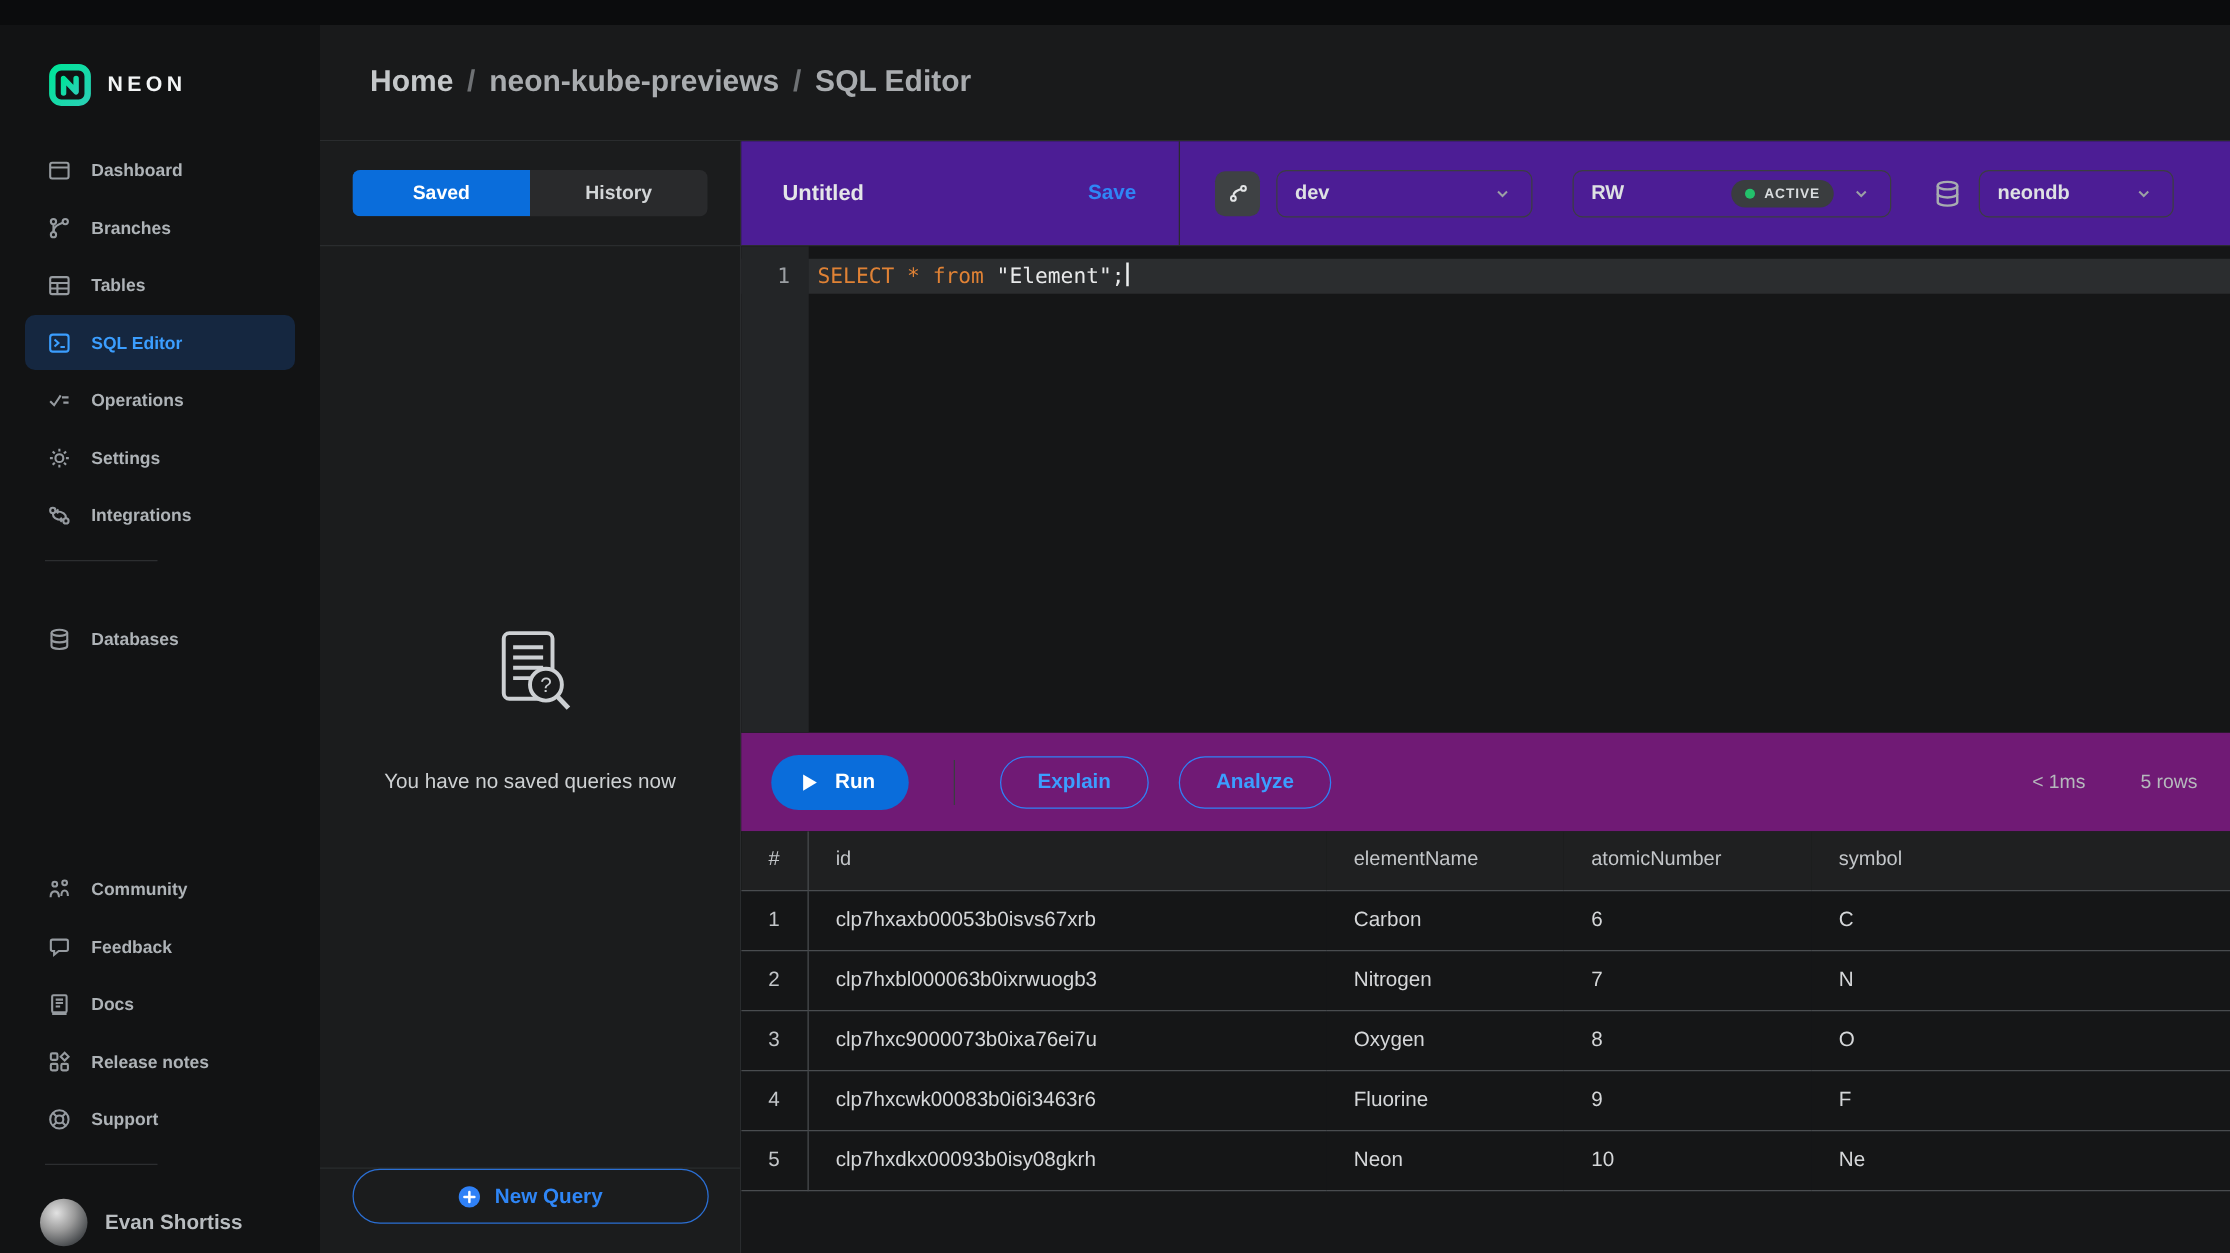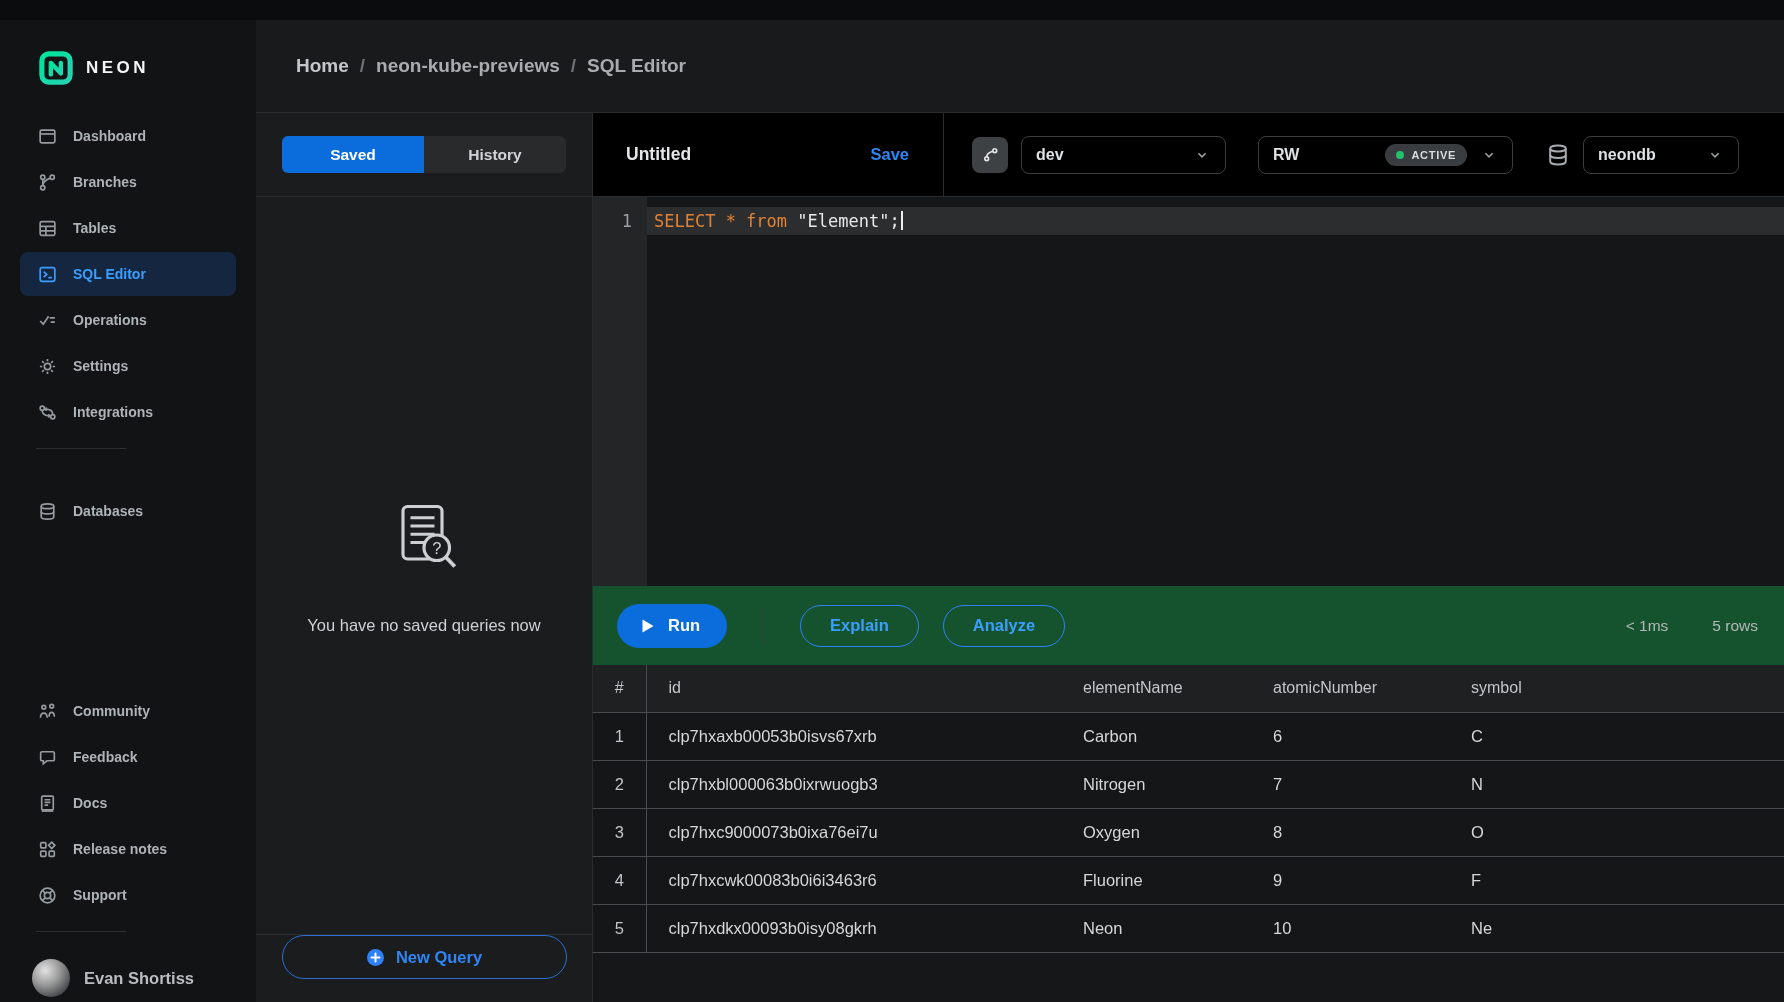--- a/index.html
+++ b/index.html
@@ -21,42 +21,42 @@
   .nav li.active .lbl { color:#3b9eff; }
   .side-divider { height:1px; background:#2c2e30; margin:12px 20px 12px 36px; width:90px; }
   .spacer { flex:1; }
   .user-row { display:flex; align-items:center; gap:14px; margin:12px 20px 22px 20px; padding:0 10px 0 12px; height:44px; cursor:pointer; }
   .avatar { width:38px; height:38px; border-radius:50%; background:radial-gradient(circle at 35% 30%, #e2e2e2 0%, #9a9a9a 40%, #4a4d50 75%, #2d2f31 100%); flex:none; }
   .user-name { color:#b9bdc0; font-weight:600; font-size:16.5px; }
 
   
   .content { flex:1; display:flex; flex-direction:column; min-width:0; }
   .topbar { height:93px; flex:none; background:#191a1b; border-bottom:1px solid #2a2c2e; display:flex; align-items:center; padding:0 40px; }
-  .crumbs { display:flex; align-items:center; gap:11px; font-size:19px; font-weight:700; }
+  .crumbs { display:flex; align-items:center; gap:11px; font-size:24px; font-weight:700; }
   .crumb-home { color:#c4c7c9; cursor:pointer; }
   .crumb-sep { color:#6f7275; font-weight:600; }
   .crumb-link { color:#a9acaf; cursor:pointer; }
   .crumb-current { color:#a9acaf; }
 
   .workspace { flex:1; display:flex; min-height:0; }
 
   
   .queries-panel { width:337px; flex:none; background:#1b1c1d; border-right:1px solid #2a2c2e; display:flex; flex-direction:column; }
   .panel-header { height:84px; flex:none; border-bottom:1px solid #2a2c2e; display:flex; align-items:center; padding:0 26px; }
   .segmented { display:flex; width:100%; height:37px; border-radius:6px; overflow:hidden; background:#292a2c; }
   .segment { flex:1; display:flex; align-items:center; justify-content:center; font-size:15.5px; font-weight:600; color:#d2d5d7; cursor:pointer; }
   .segment.active { background:#0a6ddb; color:#ffffff; }
   .empty-state { flex:1; display:flex; flex-direction:column; align-items:center; justify-content:center; gap:36px; }
   .empty-msg { color:#ced1d3; font-size:16.5px; }
   .panel-footer { height:88px; flex:none; border-top:1px solid #2a2c2e; display:flex; align-items:flex-start; justify-content:center; }
   .new-query-btn { width:285px; height:44px; border-radius:22px; border:1px solid #2b6fd4; background:transparent; display:flex; align-items:center; justify-content:center; gap:11px; color:#2f86f6; font-weight:700; font-size:16.5px; cursor:pointer; font-family:inherit; }
 
   
   .main { flex:1; display:flex; flex-direction:column; min-width:0; background:#161718; }
-  .editor-header { height:84px; flex:none; background:#000000; border-bottom:1px solid #2a2c2e; display:flex; align-items:center; }
+  .editor-header { height:84px; flex:none; background:#4c1d95; border-bottom:1px solid #2a2c2e; display:flex; align-items:center; }
   .title-zone { width:351px; height:100%; flex:none; display:flex; align-items:center; justify-content:space-between; padding:0 34px 0 33px; border-right:1px solid #2a2c2e; }
   .query-title { color:#e4e6e8; font-size:17.5px; font-weight:600; }
   .save-link { color:#2f86f6; font-size:16.5px; font-weight:700; cursor:pointer; background:none; border:none; font-family:inherit; }
   .branch-chip { width:36px; height:36px; border-radius:8px; background:#3e4144; margin-left:28px; display:flex; align-items:center; justify-content:center; color:#e3e5e7; cursor:pointer; flex:none; }
   .select { height:38px; border:1px solid #3b3e41; border-radius:8px; display:flex; align-items:center; padding:0 14px; color:#dee1e3; font-size:16px; font-weight:600; cursor:pointer; background:transparent; }
   .select .chev { color:#9ba0a5; display:flex; }
   .sel-branch { width:205px; margin-left:13px; justify-content:space-between; }
   .sel-compute { width:255px; margin-left:32px; }
   .sel-db { width:156px; margin-left:12px; justify-content:space-between; }
   .active-pill { margin-left:auto; height:22px; border-radius:11px; background:#3a3d3f; display:flex; align-items:center; gap:7px; padding:0 11px; }
@@ -68,21 +68,21 @@
   .code-editor { height:389px; flex:none; background:#151617; display:flex; position:relative; font-family:"DejaVu Sans Mono",monospace; font-size:17px; }
   .gutter { width:54px; flex:none; background:#232527; padding-top:10px; position:relative; z-index:1; }
   .gutter .ln { display:block; text-align:right; padding-right:15px; line-height:28px; color:#9b9fa3; }
   .active-line { position:absolute; left:0; right:0; top:10px; height:28px; background:#2b2d2f; }
   .code-area { flex:1; padding:10px 0 0 7px; position:relative; z-index:1; }
   .code-line { line-height:28px; white-space:pre; }
   .tok-kw { color:#e08235; }
   .tok-str { color:#e8e9ea; }
   .cursor { display:inline-block; width:2px; height:19px; background:#eceeef; vertical-align:-3px; margin-left:1px; }
 
-  .run-toolbar { height:79px; flex:none; display:flex; align-items:center; padding:0 26px 0 24px; background:#14532d; }
+  .run-toolbar { height:79px; flex:none; display:flex; align-items:center; padding:0 26px 0 24px; background:#701a75; }
   .run-btn { height:44px; padding:0 27px 0 23px; border-radius:22px; background:#0a6ddb; border:none; color:#fff; font-weight:700; font-size:16.5px; display:flex; align-items:center; gap:13px; cursor:pointer; font-family:inherit; }
   .tb-divider { width:1px; height:36px; background:#3a3d40; margin:0 36px; }
   .ghost-btn { height:42px; padding:0 29px; border-radius:21px; border:1px solid #2f81f7; background:transparent; color:#3b9eff; font-weight:700; font-size:16.5px; cursor:pointer; font-family:inherit; }
   .ghost-btn + .ghost-btn { margin-left:24px; }
   .tb-status { margin-left:auto; display:flex; align-items:center; gap:44px; color:#b5b9bc; font-size:15.5px; }
 
   .results { flex:1; overflow:hidden; }
   table.grid { width:100%; border-collapse:collapse; table-layout:fixed; }
   .grid th { height:47px; background:#1f2021; color:#c3c6c9; font-weight:400; font-size:16px; text-align:left; padding:0 22px; border-bottom:1px solid #494c4f; }
   .grid th:first-child, .grid td:first-child { width:53px; text-align:center; padding:0; border-right:1px solid #494c4f; }

